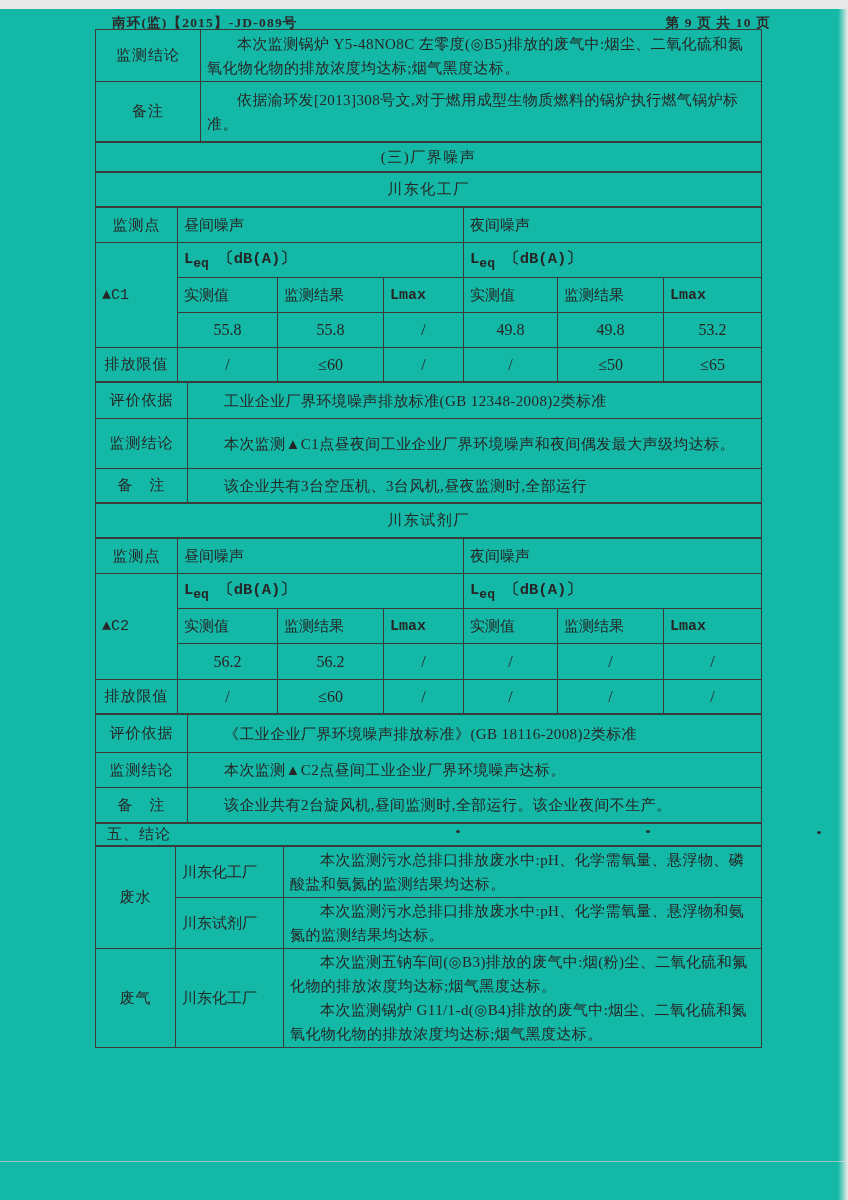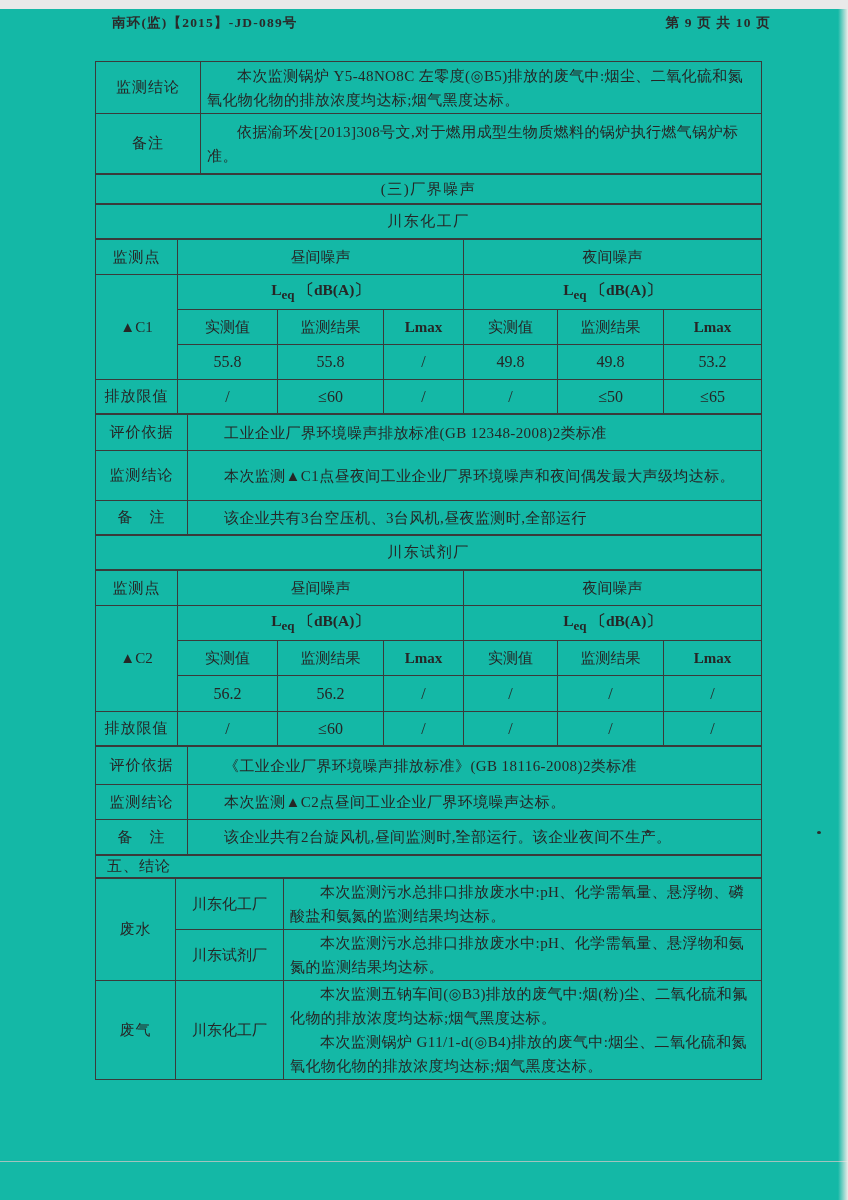--- a/index.html
+++ b/index.html
@@ -14,29 +14,29 @@
     overflow:hidden;
   }
   
   .pg-header{
     position:absolute;left:95px;top:5px;width:676px;
     display:flex;justify-content:space-between;align-items:flex-start;
     font-size:13.5px;font-weight:bold;letter-spacing:1.2px;color:#2a2a2a;
   }
   .pg-header .left{padding-left:17px;}
   
-  .doc-table{position:absolute;left:95px;top:52px;width:667px;}
+  .doc-table{position:absolute;left:95px;top:20px;width:667px;}
   table{border-collapse:collapse;width:100%;table-layout:fixed;}
   td{
     border:1px solid #3a3a3a;
     font-size:15px;color:#262626;
     padding:1px 6px;vertical-align:middle;
     overflow:hidden;
   }
-  .c{text-align:center;}
+  .c{font-family:Liberation Mono, monospace;}
   .lbl{text-align:center;letter-spacing:1px;}
   .num{text-align:center;font-size:16px;}
   .para{text-indent:2em;line-height:24px;text-align:left;letter-spacing:0.4px;}
   .bold{font-weight:bold;}
   .leq{font-weight:bold;font-size:15.5px;}
   .leq sub{font-size:13px;font-weight:bold;}
   .secttl{text-align:center;letter-spacing:1.5px;}
   .leftttl{text-align:left;padding-left:11px;letter-spacing:1px;}
   
   .speck{position:absolute;width:4px;height:3px;background:#2c2c2c;border-radius:50%;}

